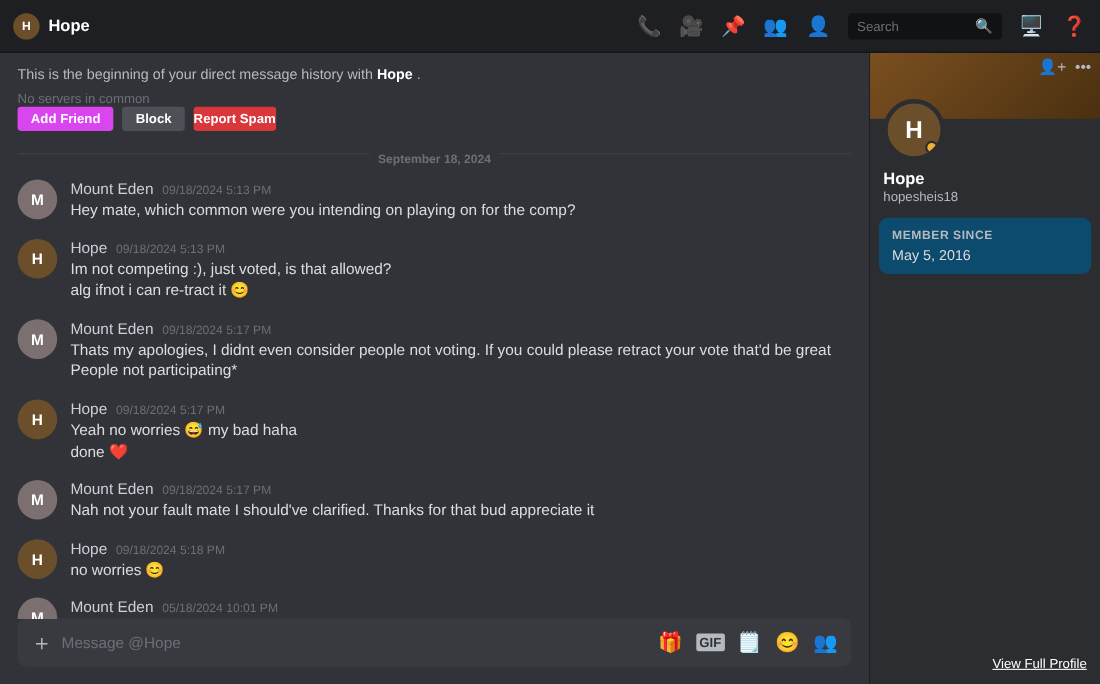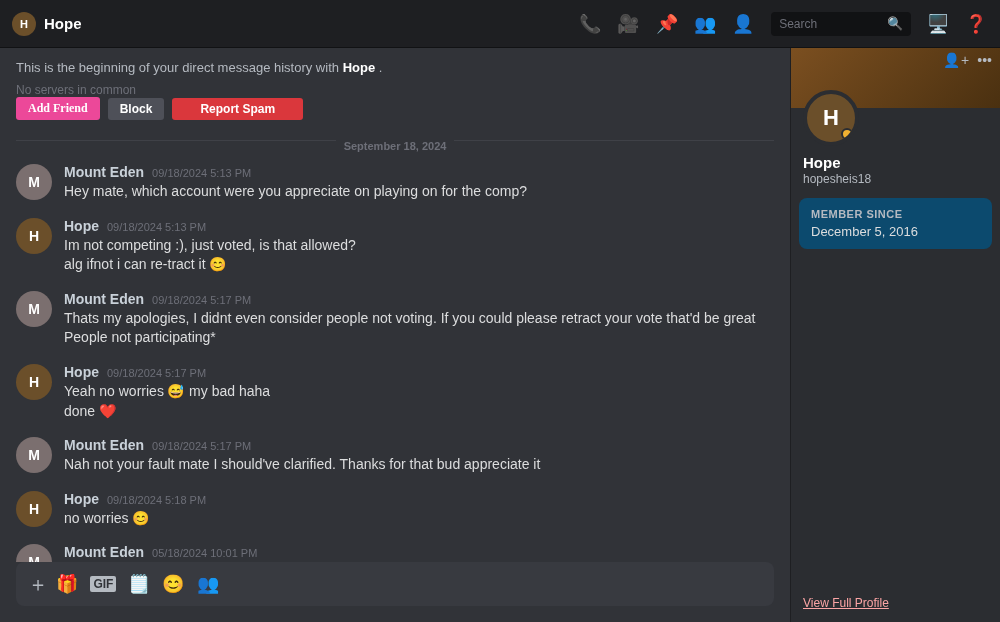--- a/index.html
+++ b/index.html
@@ -99,46 +99,45 @@
       font-size: 12px;
       color: #6d6f78;
       margin-bottom: 0;
     }
     .chat-header-actions {
       display: flex;
       gap: 8px;
       align-items: center;
     }
     .btn-add-friend {
-      background: #ec4899;
+      background: #d946ef;
       color: #fff;
       border: none;
       border-radius: 3px;
       padding: 4px 12px;
       font-size: 12px;
       font-weight: 600;
       cursor: pointer;
-      font-family: Liberation Serif, serif;
     }
     .btn-block {
       background: #4e5058;
       color: #fff;
       border: none;
       border-radius: 3px;
       padding: 4px 12px;
       font-size: 12px;
       font-weight: 600;
       cursor: pointer;
     }
     .btn-report {
       background: #da373c;
       color: #fff;
       border: none;
       border-radius: 3px;
-      padding: 4px 28px;
+      padding: 4px 0;
       font-size: 12px;
       font-weight: 600;
       cursor: pointer;
     }
 
     
     .messages-area {
       flex: 1;
       overflow-y: auto;
       padding: 0 16px 8px;
@@ -188,21 +187,21 @@
 
     .message-content { flex: 1; }
     .message-header {
       display: flex;
       align-items: baseline;
       gap: 8px;
       margin-bottom: 2px;
     }
     .message-author {
       font-size: 14px;
-      font-weight: 700;
+      font-weight: 400;
       color: #fff;
     }
     .message-author.mount { color: #c9d1d9; }
     .message-author.hope { color: #c9d1d9; }
     .message-timestamp {
       font-size: 11px;
       color: #6d6f78;
     }
     .message-text {
       font-size: 14px;
@@ -337,23 +336,23 @@
       margin-bottom: 4px;
     }
     .profile-section-value {
       font-size: 13px;
       color: #dcddde;
     }
 
     .view-full-profile {
       margin-top: auto;
       padding: 8px 12px 12px;
-      text-align: left;
-      font-size: 12px;
-      color: #fca5a5;
+      text-align: right;
+      font-size: 12px;
+      color: #ffffff;
       cursor: pointer;
       text-decoration: underline;
     }
   </style>
 </head>
 <body>
 
 <div class="top-bar">
   <div class="top-bar-left">
     <div class="message-avatar avatar-hope" style="width:24px;height:24px;font-size:11px;">H</div>
@@ -398,21 +397,21 @@
         <span>September 18, 2024</span>
       </div>
 
       <div class="message-group">
         <div class="message-avatar avatar-mount">M</div>
         <div class="message-content">
           <div class="message-header">
             <span class="message-author mount">Mount Eden</span>
             <span class="message-timestamp">09/18/2024 5:13 PM</span>
           </div>
-          <div class="message-text">Hey mate, which account were you appreciate on playing on for the comp?</div>
+          <div class="message-text">Hey mate, which common were you intending on playing on for the comp?</div>
         </div>
       </div>
 
       <div class="message-group">
         <div class="message-avatar avatar-hope">H</div>
         <div class="message-content">
           <div class="message-header">
             <span class="message-author hope">Hope</span>
             <span class="message-timestamp">09/18/2024 5:13 PM</span>
           </div>
@@ -482,20 +481,21 @@
           </div>
 
         </div>
       </div>
 
     </div>
 
     <div class="chat-input-area">
       <div class="chat-input-bar">
         <span class="input-plus-btn">＋</span>
+        <input class="chat-input" type="text" placeholder="Message @Hope" style="">
         <div class="input-action-icons">
           <span class="input-action-icon">🎁</span>
           <span class="input-action-icon" style="font-size:12px;background:#b5bac1;color:#313338;font-weight:700;padding:1px 3px;border-radius:2px;">GIF</span>
           <span class="input-action-icon">🗒️</span>
           <span class="input-action-icon">😊</span>
           <span class="input-action-icon">👥</span>
         </div>
       </div>
     </div>
 
@@ -517,21 +517,21 @@
       </div>
     </div>
 
     <div class="profile-info">
       <div class="profile-name">Hope</div>
       <div class="profile-username">hopesheis18</div>
     </div>
 
     <div class="profile-section">
       <div class="profile-section-label">Member Since</div>
-      <div class="profile-section-value">December 5, 2016</div>
+      <div class="profile-section-value">May 5, 2016</div>
     </div>
 
     <div style="flex:1;"></div>
 
     <div class="view-full-profile">View Full Profile</div>
   </div>
 
 </div>
 
 </body></html>

